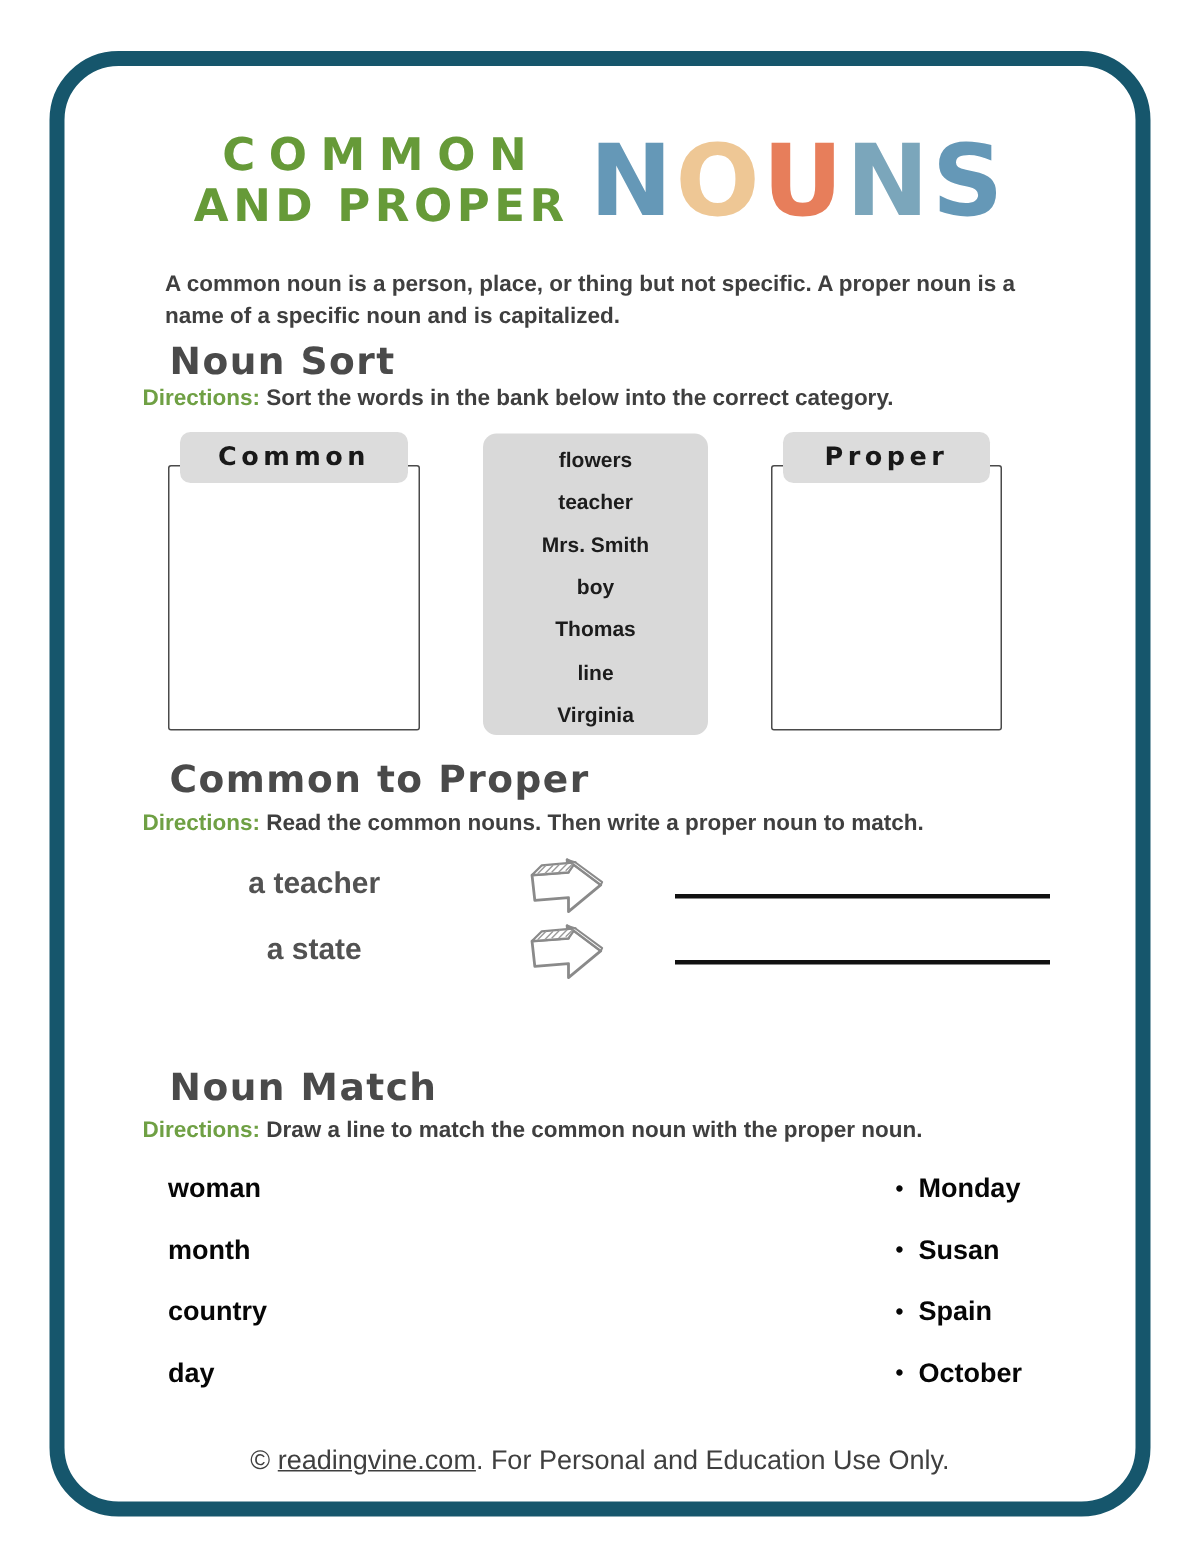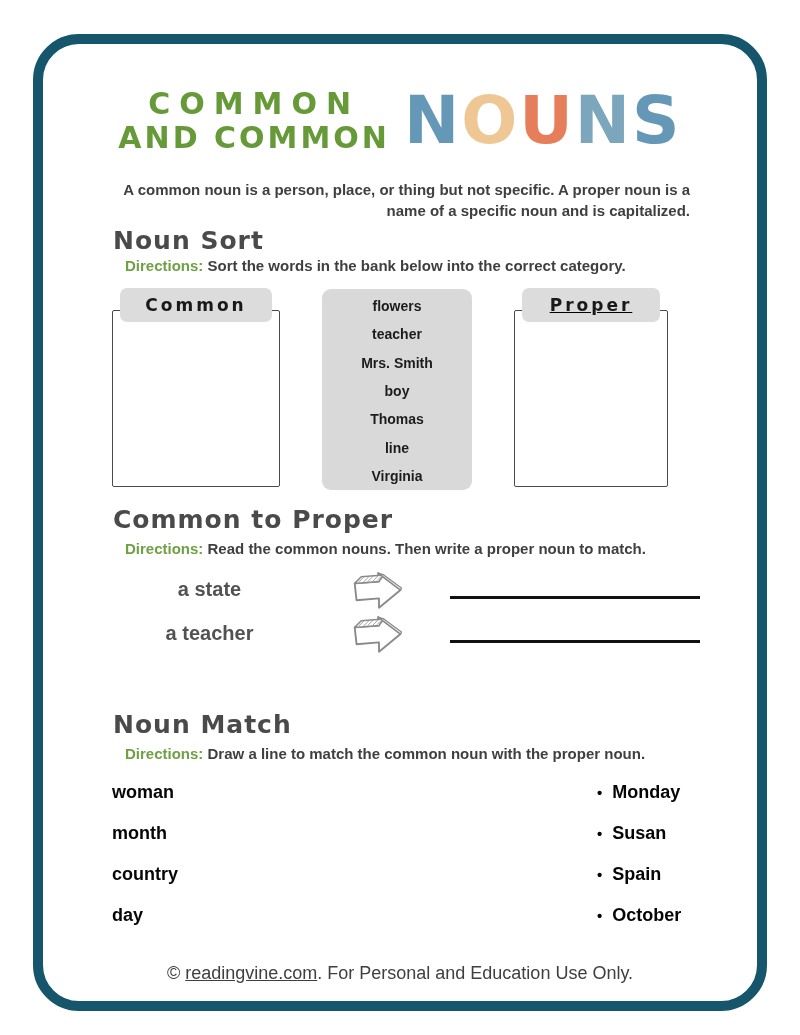--- a/index.html
+++ b/index.html
@@ -19,26 +19,26 @@
   .title-row{position:absolute; top:86px; left:0; width:800px;
     display:flex; justify-content:center; align-items:center; gap:14px;}
   .title-green{color:var(--green); font-weight:bold; text-align:center;
     font-family:"DejaVu Sans", sans-serif;}
   .title-green .l1{font-size:30px; letter-spacing:9px; line-height:34px;}
   .title-green .l2{font-size:30px; letter-spacing:3px; line-height:34px;}
   .title-nouns{font-family:"DejaVu Sans", sans-serif; font-weight:bold;
     font-size:66px; line-height:70px; letter-spacing:2px;}
 
   .intro{position:absolute; top:179px; left:110px; width:580px;
-    text-align:right; font-size:15px; font-weight:600; color:var(--body);
+    text-align:left; font-size:15px; font-weight:600; color:var(--body);
     line-height:21px;}
 
   .h2{position:absolute; left:113px; font-size:25px; font-weight:bold;
     color:var(--heading); letter-spacing:1px; font-family:"DejaVu Sans", sans-serif;}
-  .dir{position:absolute; left:125px; font-size:15px; font-weight:600;
+  .dir{position:absolute; left:95px; font-size:15px; font-weight:600;
     color:var(--body);}
   .dir .dir-label{color:var(--dir-green); font-weight:bold;}
 
   
   .sort-col{position:absolute;}
   .sort-col .tab{position:relative; z-index:2; margin:0 8px; height:34px;
     background:var(--tab-bg); border-radius:7px; display:flex;
     align-items:center; justify-content:center; font-weight:bold;
     font-size:17px; letter-spacing:3px; color:#191919;
     font-family:"DejaVu Sans", sans-serif;}
@@ -69,21 +69,21 @@
   .footer a{color:var(--body); }
 </style>
 </head>
 <body>
 
 <div class="frame"></div>
 
 <div class="title-row">
   <div class="title-green">
     <div class="l1">COMMON</div>
-    <div class="l2">AND COMMON</div>
+    <div class="l2">AND PROPER</div>
   </div>
   <div class="title-nouns">
     <span style="color: rgb(101, 152, 183);">N</span><span style="color: rgb(238, 199, 149);">O</span><span style="color: rgb(231, 126, 91);">U</span><span style="color: rgb(123, 166, 187);">N</span><span style="color: rgb(101, 152, 183);">S</span>
   </div>
 </div>
 
 <div class="intro">A common noun is a person, place, or thing but not specific. A proper noun is a name of a specific noun and is capitalized.</div>
 
 <div class="h2" style="top:226px;">Noun Sort</div>
 <div class="dir" style="top:257px;">
@@ -99,44 +99,44 @@
 <div class="bank">
   <div class="bank-word">flowers</div>
   <div class="bank-word">teacher</div>
   <div class="bank-word">Mrs. Smith</div>
   <div class="bank-word">boy</div>
   <div class="bank-word">Thomas</div>
   <div class="bank-word">line</div>
   <div class="bank-word">Virginia</div>
 </div>
 
-<div class="sort-col" style="left:514px; top:288px; width:154px;text-decoration:underline;">
+<div class="sort-col" style="left:514px; top:288px; width:154px;">
   <div class="tab">Proper</div>
   <div class="box"></div>
 </div>
 
 <div class="h2" style="top:505px;">Common to Proper</div>
 <div class="dir" style="top:540px;">
   <span class="dir-label">Directions:</span>
   <span>Read the common nouns. Then write a proper noun to match.</span>
 </div>
 
 <div class="ctp">
   <div class="ctp-row">
-    <div class="ctp-label">a state</div>
+    <div class="ctp-label">a teacher</div>
     <svg class="ctp-arrow" viewBox="0 0 62 46">
       <polygon points="5,17 31,15 30,6 54,24 31,43 31,33 7,35" fill="#ffffff" stroke="#8a8a8a" stroke-width="2" stroke-linejoin="round"></polygon>
       <polygon points="5,17 12,10 36,8 31,15" fill="#ffffff" stroke="#8a8a8a" stroke-width="1.6" stroke-linejoin="round"></polygon>
       <polygon points="30,6 36,8 55,22 54,24" fill="#ffffff" stroke="#8a8a8a" stroke-width="1.4" stroke-linejoin="round"></polygon>
       <path d="M9,16 L15,10 M14,16 L20,10 M19,15 L25,9 M24,15 L30,9 M29,14 L34,9" stroke="#9a9a9a" stroke-width="1"></path>
     </svg>
     <div class="ctp-line"></div>
   </div>
   <div class="ctp-row">
-    <div class="ctp-label">a teacher</div>
+    <div class="ctp-label">a state</div>
     <svg class="ctp-arrow" viewBox="0 0 62 46">
       <polygon points="5,17 31,15 30,6 54,24 31,43 31,33 7,35" fill="#ffffff" stroke="#8a8a8a" stroke-width="2" stroke-linejoin="round"></polygon>
       <polygon points="5,17 12,10 36,8 31,15" fill="#ffffff" stroke="#8a8a8a" stroke-width="1.6" stroke-linejoin="round"></polygon>
       <polygon points="30,6 36,8 55,22 54,24" fill="#ffffff" stroke="#8a8a8a" stroke-width="1.4" stroke-linejoin="round"></polygon>
       <path d="M9,16 L15,10 M14,16 L20,10 M19,15 L25,9 M24,15 L30,9 M29,14 L34,9" stroke="#9a9a9a" stroke-width="1"></path>
     </svg>
     <div class="ctp-line"></div>
   </div>
 </div>
 

